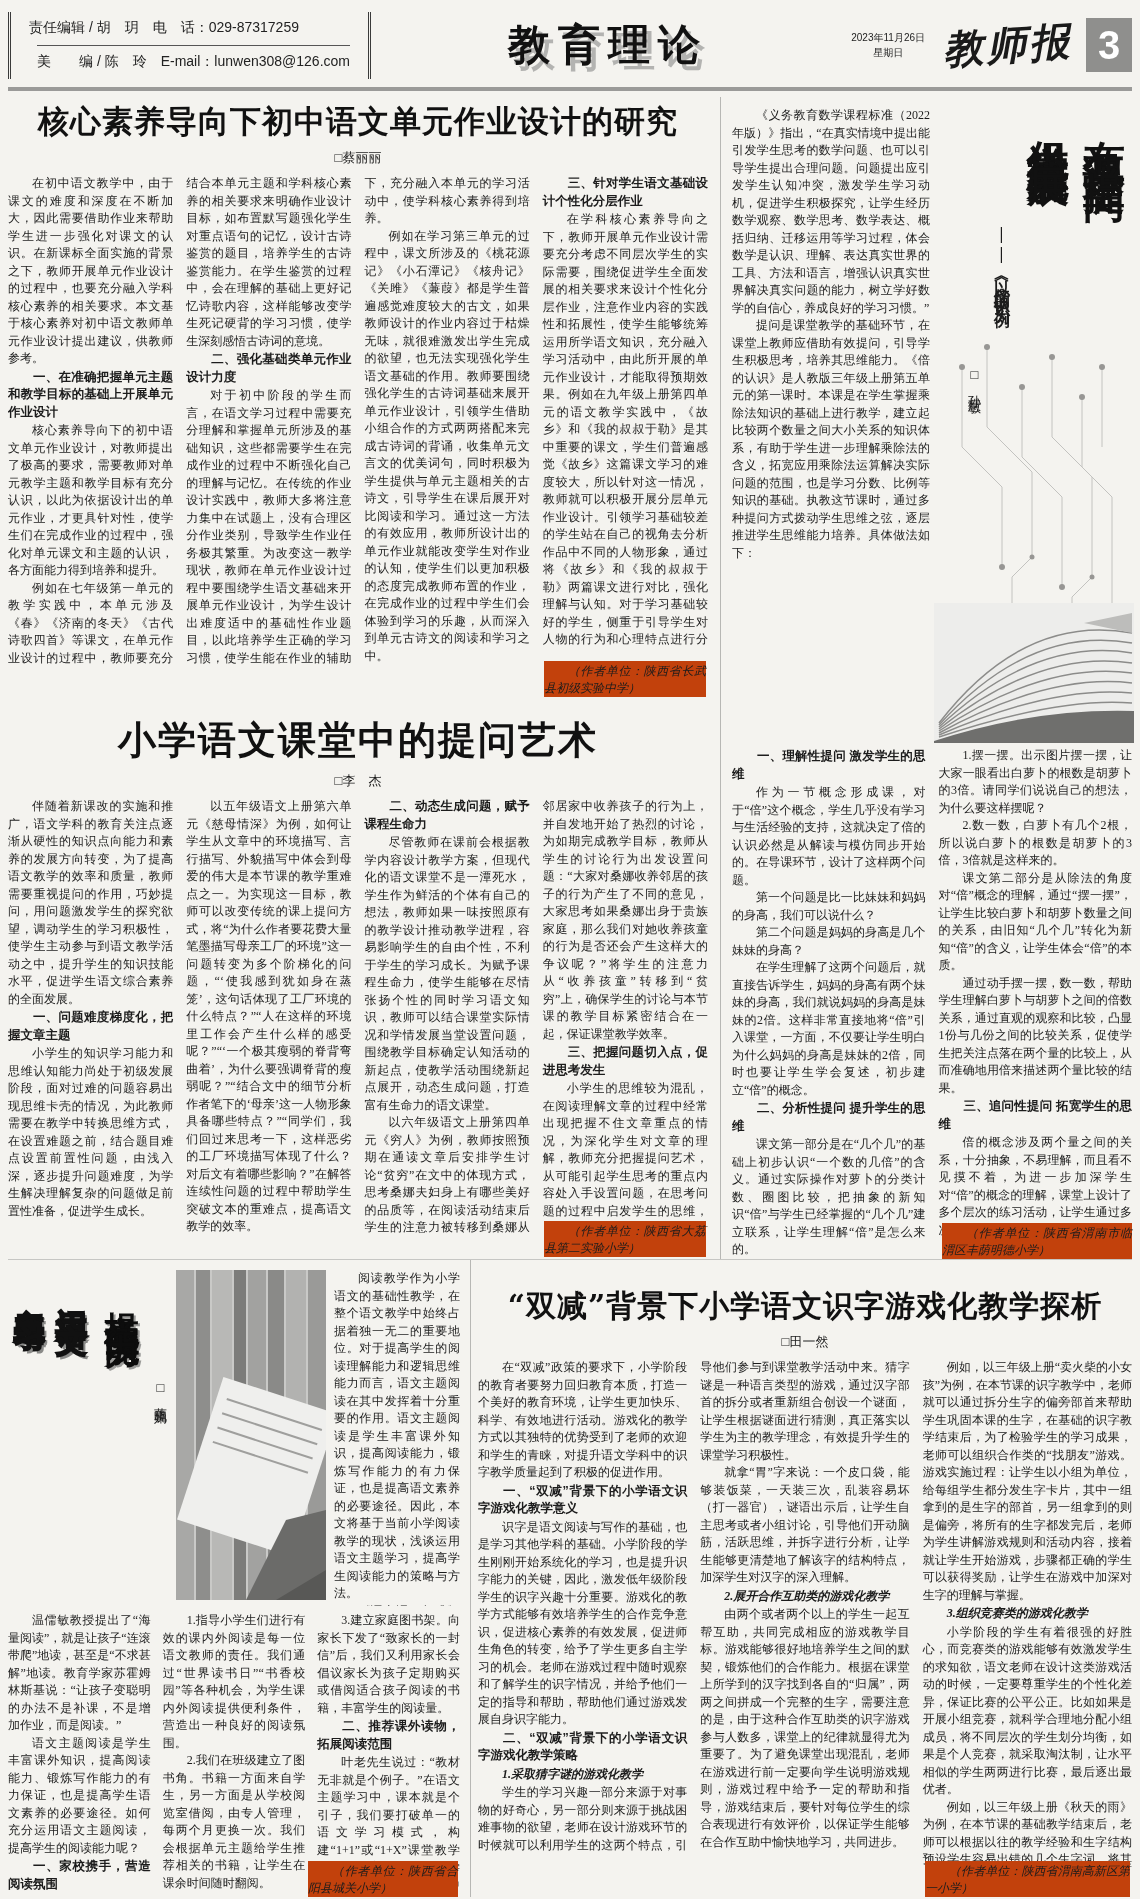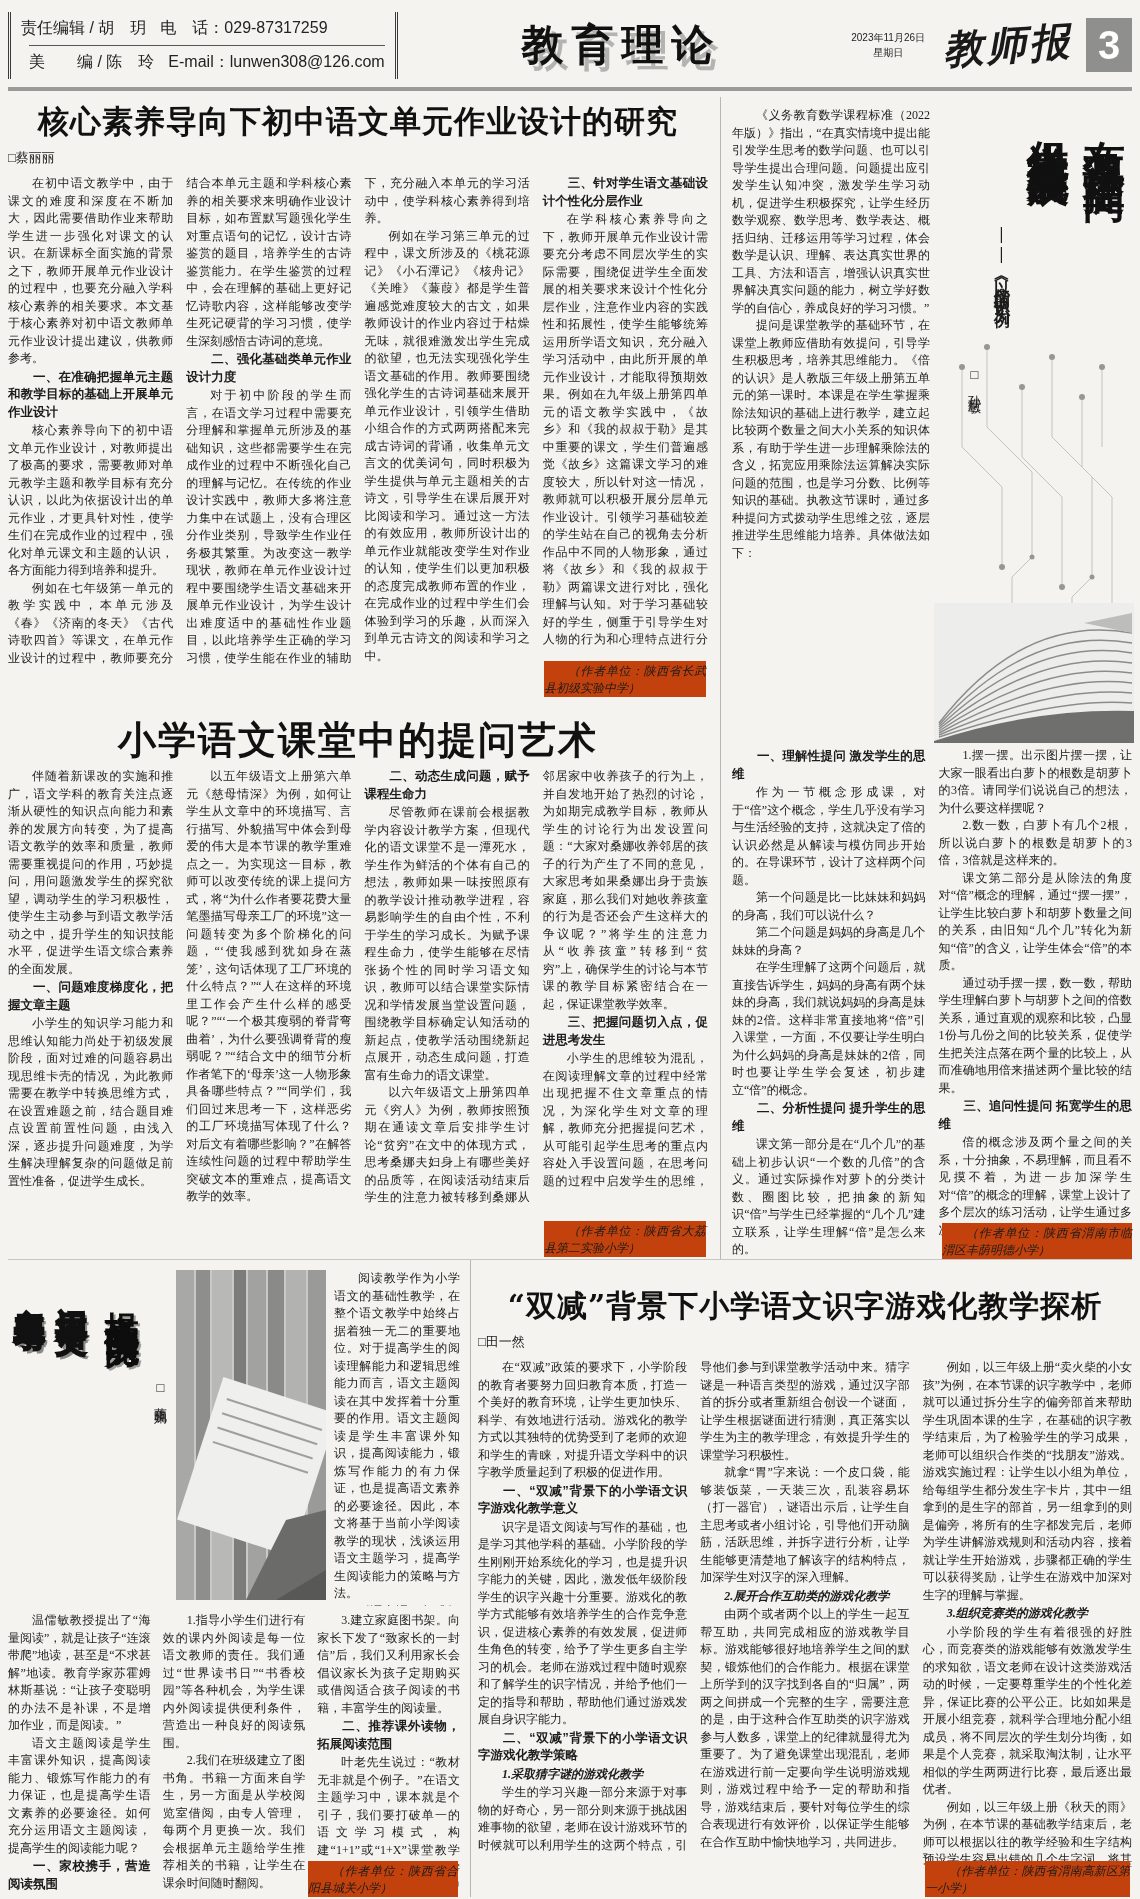--- a/index.html
+++ b/index.html
@@ -7,21 +7,21 @@
     width:1140px;height:1899px;overflow:hidden;position:relative;
     background:#f4f3ef;color:#1c1c1c;
     font-family:"Liberation Serif","DejaVu Serif",serif;
   }
   .page{padding:8px 8px 0 8px;}
 
   
   .hdr{display:flex;align-items:center;height:74px;}
   .hdr-left{
     border-left:3px double #3a3a3a;border-right:3px double #3a3a3a;
-    padding:0 10px;font-family:"Liberation Sans",sans-serif;font-size:16px;color:#222;
+    padding:0 18px;font-family:"Liberation Sans",sans-serif;font-size:14px;color:#222;
   }
   .hdr-left .row{height:33px;display:flex;align-items:center;gap:14px;white-space:nowrap;}
   .hdr-left .row+.row{border-top:1px solid #555;margin-left:8px;}
   .hdr-center{flex:1;text-align:center;}
   .section-title{
     display:inline-block;font-family:"Liberation Sans",sans-serif;font-weight:bold;
     font-size:42px;letter-spacing:8px;color:#111;text-shadow:5px 6px 0 #b3b3b1;
   }
   .hdr-date{font-family:"Liberation Sans",sans-serif;font-size:10px;text-align:center;line-height:1.5;margin:0 18px 0 6px;color:#222;}
   .masthead{
@@ -42,21 +42,21 @@
   .affil{position:absolute;font-style:italic;font-size:12px;line-height:17px;background:#c2410c;padding:2px 0 0 0;text-indent:2em;text-align:justify;}
 
   
   .content-top{display:flex;margin-top:6px;}
   .left-super{width:700px;padding-right:12px;}
   .right-super{width:412px;border-left:1px solid #b7b7b4;padding-left:11px;position:relative;height:1162px;box-sizing:border-box;}
 
   
   .main-article{height:602px;position:relative;overflow:hidden;}
   .ma-title{margin:4px 0 2px 0;text-align:center;font-family:"Liberation Sans",sans-serif;font-weight:bold;font-size:31px;letter-spacing:1px;color:#111;white-space:nowrap;}
-  .byline{text-align:left;font-size:13px;margin:6px 0 8px 0;}
+  .byline{text-align:center;font-size:13px;margin:6px 0 8px 0;}
   .ma-body{height:508px;columns:4;column-gap:13px;overflow:hidden;}
 
   
   .tiwen-article{height:560px;position:relative;overflow:hidden;}
   .tw-title{margin:16px 0 2px 0;text-align:center;font-family:"Liberation Sans",sans-serif;font-weight:bold;font-size:38px;letter-spacing:2px;color:#111;white-space:nowrap;}
   .tw-body{height:452px;columns:4;column-gap:13px;overflow:hidden;}
 
   
   .ra-row1{display:flex;height:636px;margin-top:10px;}
   .ra-lead{width:198px;overflow:hidden;height:636px;}
@@ -132,20 +132,21 @@
             <p class="para">对于初中阶段的学生而言，在语文学习过程中需要充分理解和掌握单元所涉及的基础知识，这些都需要学生在完成作业的过程中不断强化自己的理解与记忆。在传统的作业设计实践中，教师大多将注意力集中在试题上，没有合理区分作业类别，导致学生作业任务极其繁重。为改变这一教学现状，教师在单元作业设计过程中要围绕学生语文基础来开展单元作业设计，为学生设计出难度适中的基础性作业题目，以此培养学生正确的学习习惯，使学生能在作业的辅助下，充分融入本单元的学习活动中，使学科核心素养得到培养。</p>
             <p class="para">例如在学习第三单元的过程中，课文所涉及的《桃花源记》《小石潭记》《核舟记》《关雎》《蒹葭》都是学生普遍感觉难度较大的古文，如果教师设计的作业内容过于枯燥无味，就很难激发出学生完成的欲望，也无法实现强化学生语文基础的作用。教师要围绕强化学生的古诗词基础来展开单元作业设计，引领学生借助小组合作的方式两两搭配来完成古诗词的背诵，收集单元文言文的优美词句，同时积极为学生提供与单元主题相关的古诗文，引导学生在课后展开对比阅读和学习。通过这一方法的有效应用，教师所设计出的单元作业就能改变学生对作业的认知，使学生们以更加积极的态度完成教师布置的作业，在完成作业的过程中学生们会体验到学习的乐趣，从而深入到单元古诗文的阅读和学习之中。</p>
             <p class="sec-head">三、针对学生语文基础设计个性化分层作业</p>
             <p class="para">在学科核心素养导向之下，教师开展单元作业设计需要充分考虑不同层次学生的实际需要，围绕促进学生全面发展的相关要求来设计个性化分层作业，注意作业内容的实践性和拓展性，使学生能够统筹运用所学语文知识，充分融入学习活动中，由此所开展的单元作业设计，才能取得预期效果。例如在九年级上册第四单元的语文教学实践中，《故乡》和《我的叔叔于勒》是其中重要的课文，学生们普遍感觉《故乡》这篇课文学习的难度较大，所以针对这一情况，教师就可以积极开展分层单元作业设计。引领学习基础较差的学生站在自己的视角去分析作品中不同的人物形象，通过将《故乡》和《我的叔叔于勒》两篇课文进行对比，强化理解与认知。对于学习基础较好的学生，侧重于引导学生对人物的行为和心理特点进行分析，以此使不同层次的学生都能借助完成作业来提升自己。</p>
           </div>
         <div class="affil" style="right:2px;bottom:2px;width:162px;">（作者单位：陕西省长武县初级实验中学）</div>
       </div>
 
       <div class="tiwen-article">
         <h1 class="tw-title">小学语文课堂中的提问艺术</h1>
+        <div class="byline">□李　杰</div>
         <div class="tw-body">
             <p class="para">伴随着新课改的实施和推广，语文学科的教育关注点逐渐从硬性的知识点向能力和素养的发展方向转变，为了提高语文教学的效率和质量，教师需要重视提问的作用，巧妙提问，用问题激发学生的探究欲望，调动学生的学习积极性，使学生主动参与到语文教学活动之中，提升学生的知识技能水平，促进学生语文综合素养的全面发展。</p>
             <p class="sec-head">一、问题难度梯度化，把握文章主题</p>
             <p class="para">小学生的知识学习能力和思维认知能力尚处于初级发展阶段，面对过难的问题容易出现思维卡壳的情况，为此教师需要在教学中转换思维方式，在设置难题之前，结合题目难点设置前置性问题，由浅入深，逐步提升问题难度，为学生解决理解复杂的问题做足前置性准备，促进学生成长。</p>
             <p class="para">以五年级语文上册第六单元《慈母情深》为例，如何让学生从文章中的环境描写、言行描写、外貌描写中体会到母爱的伟大是本节课的教学重难点之一。为实现这一目标，教师可以改变传统的课上提问方式，将“为什么作者要花费大量笔墨描写母亲工厂的环境”这一问题转变为多个阶梯化的问题，“‘使我感到犹如身在蒸笼’，这句话体现了工厂环境的什么特点？”“人在这样的环境里工作会产生什么样的感受呢？”“‘一个极其瘦弱的脊背弯曲着’，为什么要强调脊背的瘦弱呢？”“结合文中的细节分析作者笔下的‘母亲’这一人物形象具备哪些特点？”“同学们，我们回过来思考一下，这样恶劣的工厂环境描写体现了什么？对后文有着哪些影响？”在解答连续性问题的过程中帮助学生突破文本的重难点，提高语文教学的效率。</p>
             <p class="sec-head">二、动态生成问题，赋予课程生命力</p>
             <p class="para">尽管教师在课前会根据教学内容设计教学方案，但现代化的语文课堂不是一潭死水，学生作为鲜活的个体有自己的想法，教师如果一味按照原有的教学设计推动教学进程，容易影响学生的自由个性，不利于学生的学习成长。为赋予课程生命力，使学生能够在尽情张扬个性的同时学习语文知识，教师可以结合课堂实际情况和学情发展当堂设置问题，围绕教学目标确定认知活动的新起点，使教学活动围绕新起点展开，动态生成问题，打造富有生命力的语文课堂。</p>
             <p class="para">以六年级语文上册第四单元《穷人》为例，教师按照预期在通读文章后安排学生讨论“贫穷”在文中的体现方式，思考桑娜夫妇身上有哪些美好的品质等，在阅读活动结束后学生的注意力被转移到桑娜从邻居家中收养孩子的行为上，并自发地开始了热烈的讨论，为如期完成教学目标，教师从学生的讨论行为出发设置问题：“大家对桑娜收养邻居的孩子的行为产生了不同的意见，大家思考如果桑娜出身于贵族家庭，那么我们对她收养孩童的行为是否还会产生这样大的争议呢？”将学生的注意力从“收养孩童”转移到“贫穷”上，确保学生的讨论与本节课的教学目标紧密结合在一起，保证课堂教学效率。</p>
             <p class="sec-head">三、把握问题切入点，促进思考发生</p>
             <p class="para">小学生的思维较为混乱，在阅读理解文章的过程中经常出现把握不住文章重点的情况，为深化学生对文章的理解，教师充分把握提问艺术，从可能引起学生思考的重点内容处入手设置问题，在思考问题的过程中启发学生的思维，助力突破学习重难点，促进学生成长。</p>

